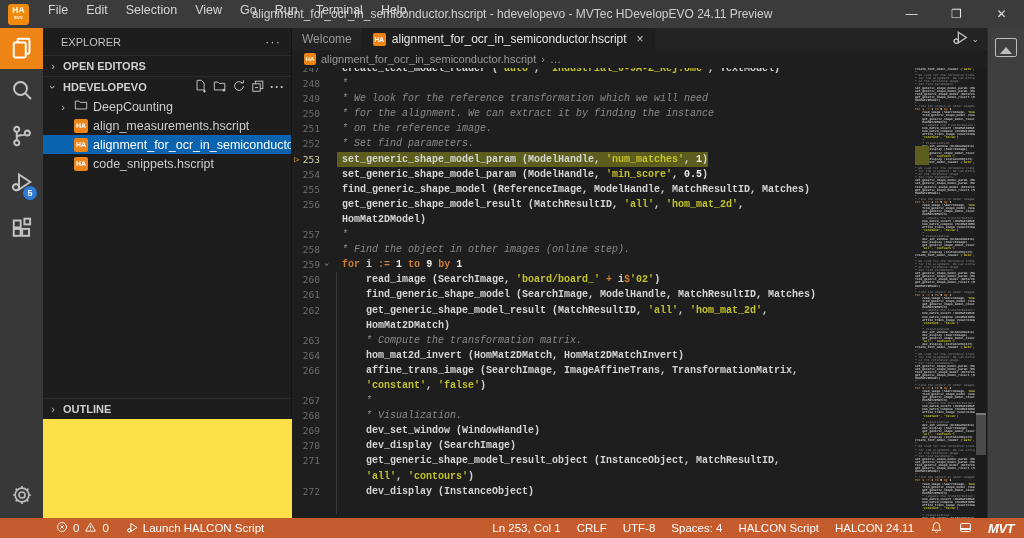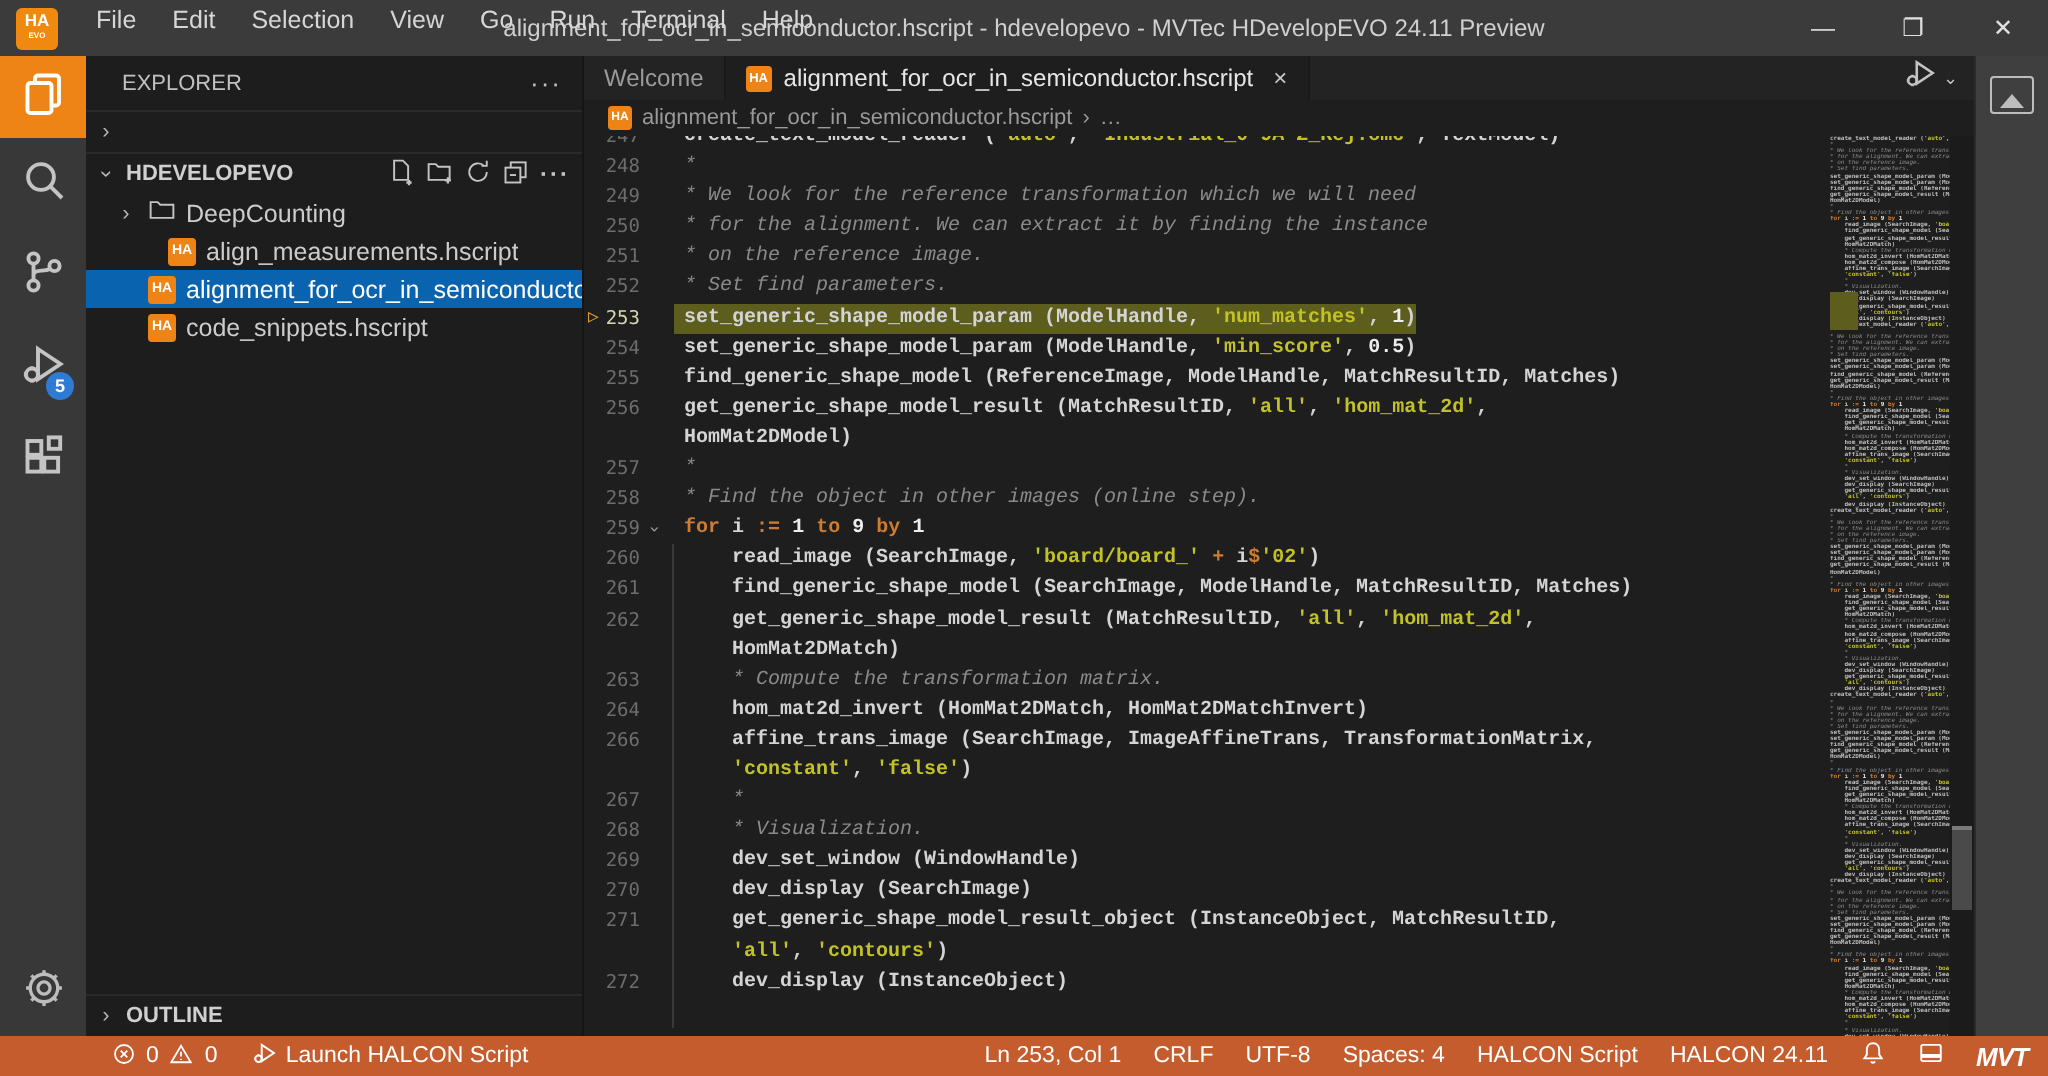--- a/index.html
+++ b/index.html
@@ -27,21 +27,21 @@
   .ab-item { width:43px; height:46px; display:flex; align-items:center; justify-content:center; position:relative; }
   .ab-item.active { height:41px; background:#ee8416; }
   .ab-item svg { stroke:#c4c4c4; fill:none; stroke-width:1.3; }
   .ab-item.active svg { stroke:#ffffff; }
   .ab-badge { position:absolute; right:6px; bottom:7px; min-width:14px; height:14px; border-radius:8px;
               background:#2e7bd6; color:#fff; font-size:9px; font-weight:bold; display:flex;
               align-items:center; justify-content:center; padding:0 3px; }
   .ab-bottom { position:absolute; bottom:8px; left:0; width:43px; display:flex; justify-content:center; }
 
   
-  .sidebar { position:absolute; left:43px; top:28px; width:249px; height:490px; background:#1d1d1d;
+  .sidebar { position:absolute; left:43px; top:28px; width:249px; height:391px; background:#1d1d1d;
              border-right:1px solid #151515; color:#cccccc; }
   .sb-header { height:27px; display:flex; align-items:center; padding:0 10px 0 18px; }
   .sb-header .t { font-size:11px; color:#c0c0c0; flex:1; }
   .sb-more { color:#c0c0c0; font-size:13px; letter-spacing:1px; }
   .sb-sec { height:21px; display:flex; align-items:center; gap:4px; padding:0 6px 0 4px;
             border-top:1px solid #2a2a2a; font-size:11px; font-weight:bold; color:#d0d0d0; }
   .sb-sec .lbl { flex:1; }
   .chev { display:inline-block; width:12px; text-align:center; color:#b8b8b8; font-size:11px;
           font-weight:normal; transform:none; }
   .chev.down { transform:rotate(90deg); }
@@ -202,20 +202,21 @@
     </div>
   </div>
 
   <div class="sidebar">
     <div class="sb-header">
       <span class="t">EXPLORER</span>
       <span class="sb-more">···</span>
     </div>
     <div class="sb-sec">
       <span class="chev">›</span>
+      <span class="lbl">OPEN EDITORS</span>
     </div>
     <div class="sb-sec">
       <span class="chev down">›</span>
       <span class="lbl">HDEVELOPEVO</span>
       <span class="ws-actions">
         <span><svg width="14" height="14" viewBox="0 0 16 16">
               <path d="M3.5 1.5h5l3 3v8h-8z"></path>
               <path d="M12 12.5v3 M10.5 14h3" stroke-width="1.3"></path>
             </svg></span>
         <span><svg width="14" height="14" viewBox="0 0 16 16">
@@ -235,21 +236,21 @@
       </span>
     </div>
     <div class="tree" id="tree">
         <div class="tree-row">
           <span class="chev">›</span>
           <span class="folder-ico"><svg width="14" height="14" viewBox="0 0 16 16">
               <path d="M1.5 3.5h4l1.5 1.5h7.5v7.5h-13z"></path>
             </svg></span>
           <span class="lbl">DeepCounting</span>
         </div>
-        <div class="tree-row" style="padding-left: 41px;">
+        <div class="tree-row" style="padding-left: 31px;">
           <span class="ha-file-ico">HA</span>
           <span class="lbl">align_measurements.hscript</span>
         </div>
         <div class="tree-row selected" style="padding-left: 31px;">
           <span class="ha-file-ico">HA</span>
           <span class="lbl">alignment_for_ocr_in_semiconductor.hscr...</span>
         </div>
         <div class="tree-row" style="padding-left: 31px;">
           <span class="ha-file-ico">HA</span>
           <span class="lbl">code_snippets.hscript</span>

